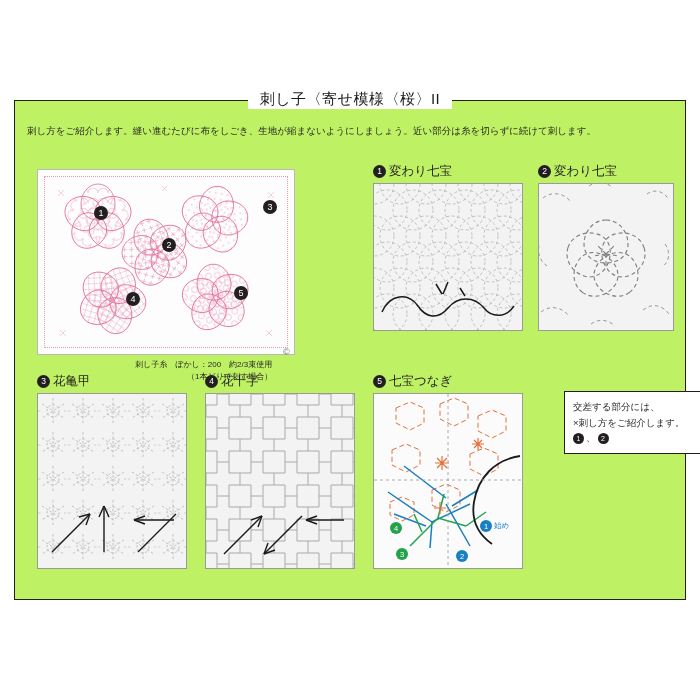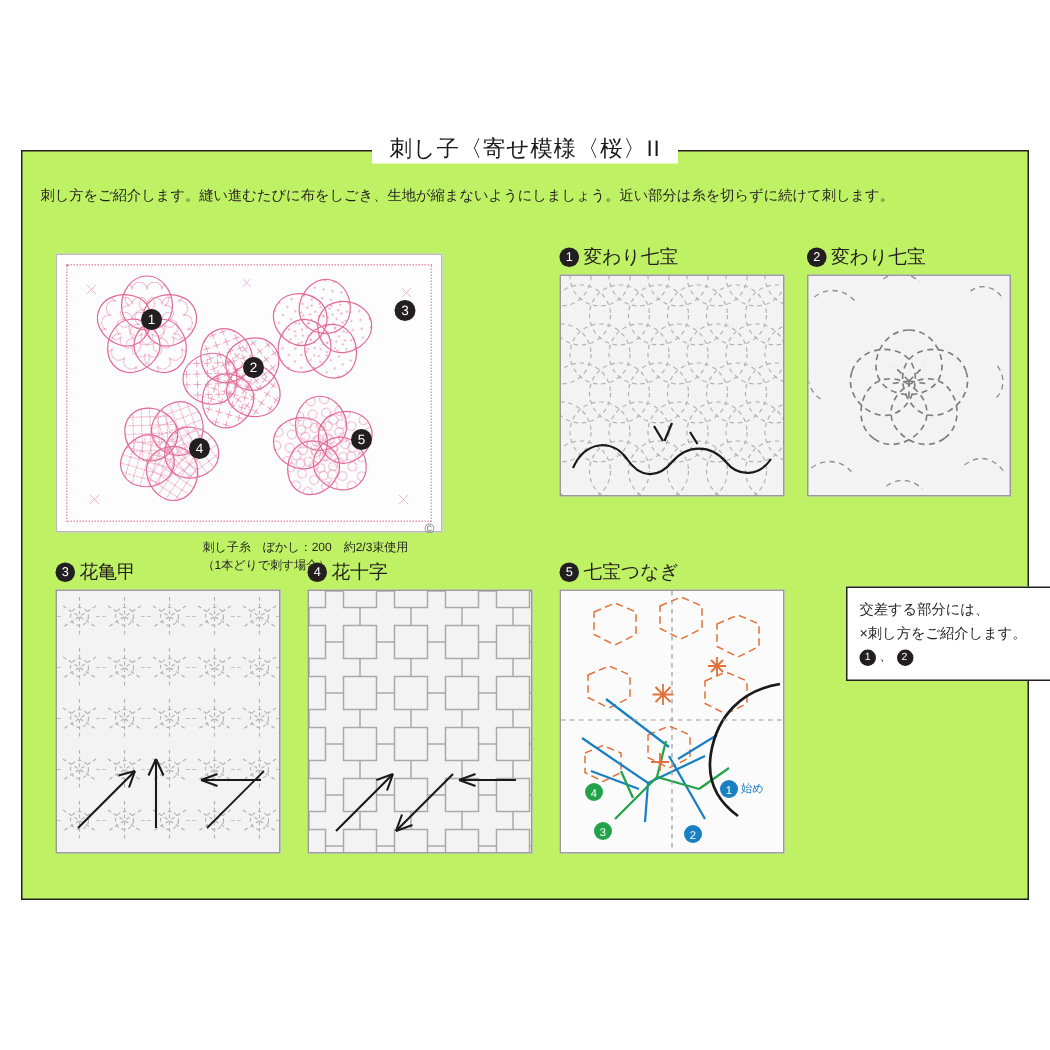--- a/index.html
+++ b/index.html
@@ -14,21 +14,21 @@
   
   .panel-label{font-size:12.5px;color:#231f20;display:flex;align-items:center;gap:3px;margin-bottom:3px;white-space:nowrap;}
   .num{display:inline-flex;align-items:center;justify-content:center;width:13px;height:13px;border-radius:50%;background:#231f20;color:#fff;font-size:8.5px;line-height:1;flex:0 0 auto;}
   .num.small{width:11px;height:11px;font-size:7px;}
   .swatch{border:1px solid #9a9a9a;background:#f3f3f3;position:relative;overflow:hidden;box-sizing:border-box;}
 
   
   .photo{position:absolute;left:22px;top:68px;width:258px;height:186px;border:1px solid #b9b9b9;background:#fdfdfd;overflow:hidden;box-sizing:border-box;}
   .photo .inner-dash{position:absolute;left:6px;top:6px;right:6px;bottom:6px;border:1px dotted #e49ab4;}
   .badge{position:absolute;width:14px;height:14px;border-radius:50%;background:#231f20;color:#fff;font-size:9px;display:flex;align-items:center;justify-content:center;z-index:6;}
-  .photo-caption{position:absolute;left:120px;top:258px;font-size:8px;color:#231f20;line-height:1.45;text-align:left;}
+  .photo-caption{position:absolute;left:120px;top:258px;font-size:8px;color:#231f20;line-height:1.45;text-align:right;}
   .photo-c-symbol{position:absolute;left:268px;top:246px;font-size:9px;color:#777;}
 
   
   .p1{position:absolute;left:358px;top:62px;}
   .p2{position:absolute;left:523px;top:62px;}
   .p3{position:absolute;left:22px;top:272px;}
   .p4{position:absolute;left:190px;top:272px;}
   .p5{position:absolute;left:358px;top:272px;}
   .note{position:absolute;left:549px;top:290px;width:156px;border:1px solid #231f20;background:#fff;padding:7px 8px;box-sizing:border-box;font-size:9.5px;line-height:1.65;color:#231f20;}
   .note .row{display:flex;align-items:center;gap:2px;flex-wrap:nowrap;}

